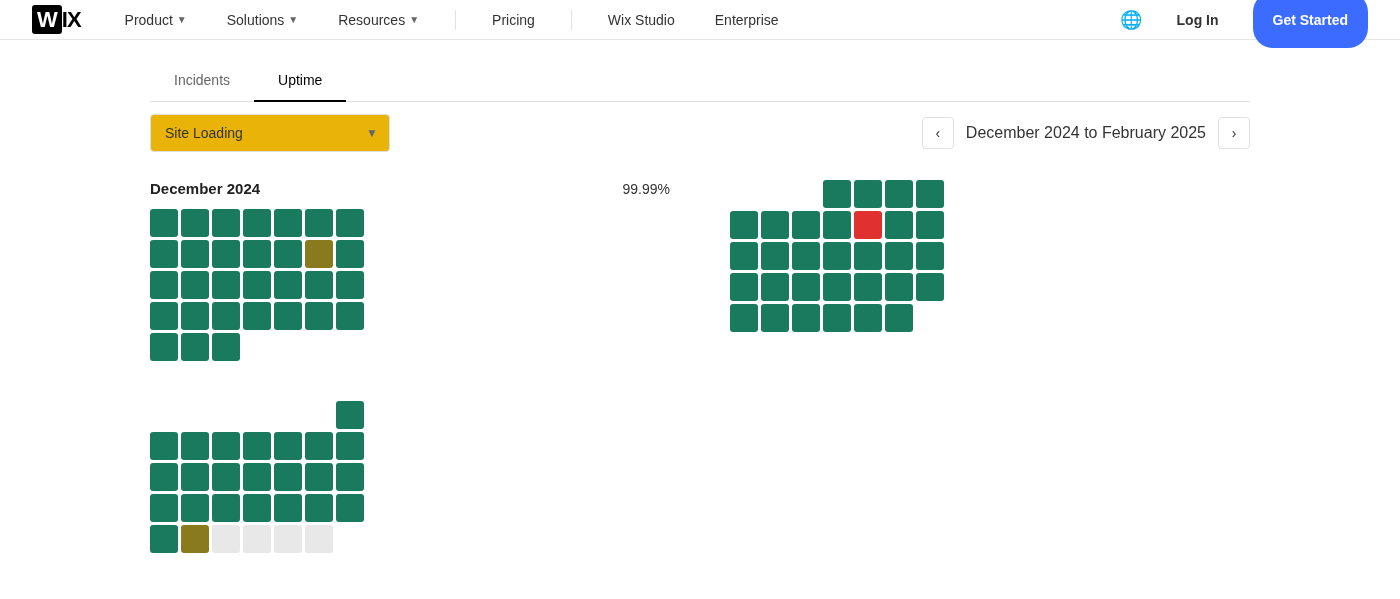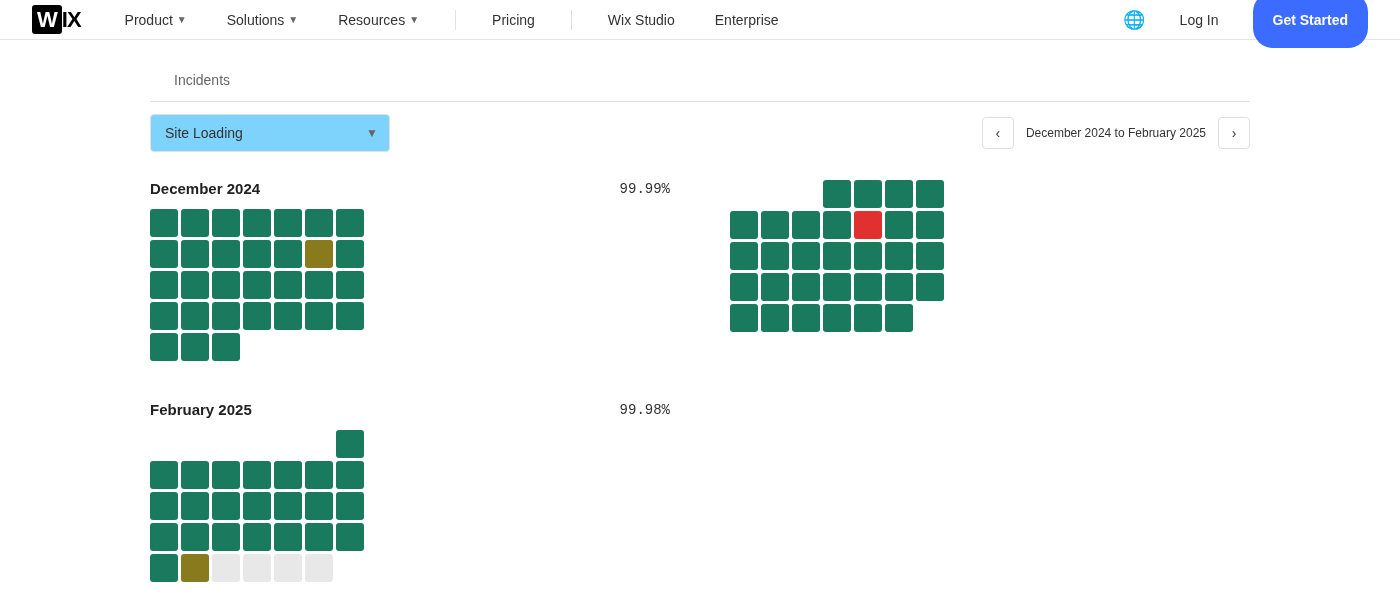--- a/index.html
+++ b/index.html
@@ -16,21 +16,21 @@
     .nav-item {
       display: flex; align-items: center; gap: 4px;
       padding: 6px 12px; font-size: 14px; font-weight: 500; cursor: pointer;
       color: #333; border-radius: 4px;
     }
     .nav-chevron { font-size: 10px; color: #666; }
     .nav-divider { width: 1px; height: 20px; background: #e0e0e0; margin: 0 8px; }
     .nav-right { display: flex; align-items: center; gap: 16px; }
     .globe-icon { font-size: 18px; color: #333; cursor: pointer; }
     .login-btn {
-      padding: 8px 18px; font-size: 14px; font-weight: 400;
+      padding: 8px 18px; font-size: 14px; font-weight: 700;
       background: transparent; border: none; cursor: pointer; color: #333; text-align: right;
     }
     .get-started-btn {
       padding: 20px 20px; font-size: 14px; font-weight: 600;
       background: #3b6cff; color: #fff; border: none; border-radius: 20px; cursor: pointer;
     }
 
     
     .main { padding: 20px 0; max-width: 1100px; margin: 0 auto; }
 
@@ -41,42 +41,42 @@
       color: #666; border-bottom: 2px solid transparent; margin-bottom: -1px;
     }
     .tab.active { color: #000; border-bottom: 2px solid #000; }
 
     
     .controls { display: flex; align-items: center; justify-content: space-between; margin-bottom: 28px; }
     .dropdown-container { position: relative; }
     .dropdown {
       appearance: none; width: 240px; padding: 10px 40px 10px 14px;
       border: 1px solid #e0e0e0; border-radius: 4px; font-size: 14px;
-      background: #7dd3fc; color: #333; cursor: pointer;
+      background: #eab308; color: #333; cursor: pointer;
     }
     .dropdown-arrow {
       position: absolute; right: 12px; top: 50%; transform: translateY(-50%);
       font-size: 12px; color: #666; pointer-events: none;
     }
     .date-nav { display: flex; align-items: center; gap: 12px; }
     .nav-btn {
       width: 32px; height: 32px; border: 1px solid #e0e0e0; border-radius: 4px;
       background: #fff; cursor: pointer; display: flex; align-items: center; justify-content: center;
       font-size: 14px; color: #333;
     }
-    .date-range-text { font-size: 12px; color: #333; font-weight: 400; }
+    .date-range-text { font-size: 16px; color: #333; font-weight: 400; }
 
     
     .calendars { display: grid; grid-template-columns: 1fr 1fr; gap: 40px 60px; }
 
     
     .calendar-block { }
     .calendar-header { display: flex; justify-content: space-between; align-items: flex-end; margin-bottom: 12px; }
     .calendar-month { font-size: 15px; font-weight: 600; color: #222; }
-    .calendar-pct { font-size: 14px; color: #333; font-family: Liberation Mono, monospace; }
+    .calendar-pct { font-size: 14px; color: #333; }
 
     .day-grid { display: grid; grid-template-columns: repeat(7, 28px); gap: 3px; }
     .day-cell {
       width: 28px; height: 28px; border-radius: 3px;
     }
     .day-green  { background: #1a7a5e; }
     .day-olive  { background: #8a7a1e; }
     .day-red    { background: #e03030; }
     .day-light  { background: #e8e8e8; }
     .day-empty  { background: transparent; }
@@ -117,20 +117,21 @@
     <span class="globe-icon">🌐</span>
     <button class="login-btn">Log In</button>
     <button class="get-started-btn">Get Started</button>
   </div>
 </nav>
 
 <div class="main">
 
   <div class="tabs">
     <div class="tab">Incidents</div>
+    <div class="tab active">Uptime</div>
   </div>
 
   <div class="controls">
     <div class="dropdown-container">
       <select class="dropdown"><option>Site Loading</option><option>API</option><option>Editor</option><option>Dashboard</option></select>
       <span class="dropdown-arrow">▼</span>
     </div>
     <div class="date-nav">
       <button class="nav-btn">‹</button>
       <span class="date-range-text">December 2024 to February 2025</span>
@@ -215,24 +216,20 @@
           <div class="day-cell day-green"></div>
           <div class="day-cell day-green"></div>
           <div class="day-cell day-green"></div>
           <div class="day-cell day-green"></div>
           <div class="day-cell day-green"></div>
           <div class="day-cell day-green"></div>
           <div class="day-cell day-empty"></div>
         </div>
       </div>
       <div class="calendar-block">
-        <div class="calendar-header">
-          <span class="calendar-month">February 2025</span>
-          <span class="calendar-pct">99.98%</span>
-        </div>
         <div class="day-grid">
           <div class="day-cell day-empty"></div>
           <div class="day-cell day-empty"></div>
           <div class="day-cell day-empty"></div>
           <div class="day-cell day-empty"></div>
           <div class="day-cell day-empty"></div>
           <div class="day-cell day-empty"></div>
           <div class="day-cell day-green"></div>
           <div class="day-cell day-green"></div>
           <div class="day-cell day-green"></div>

